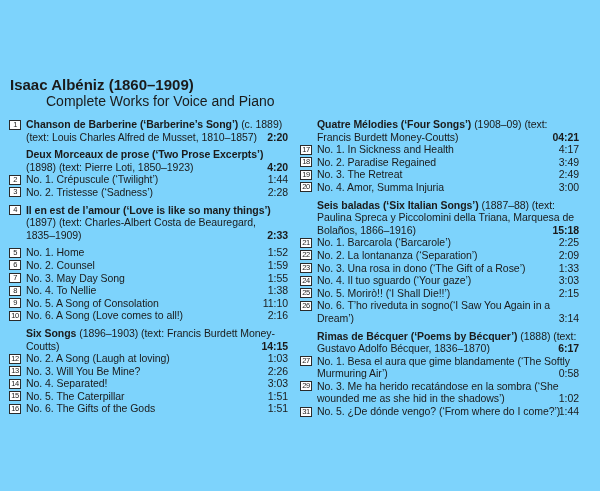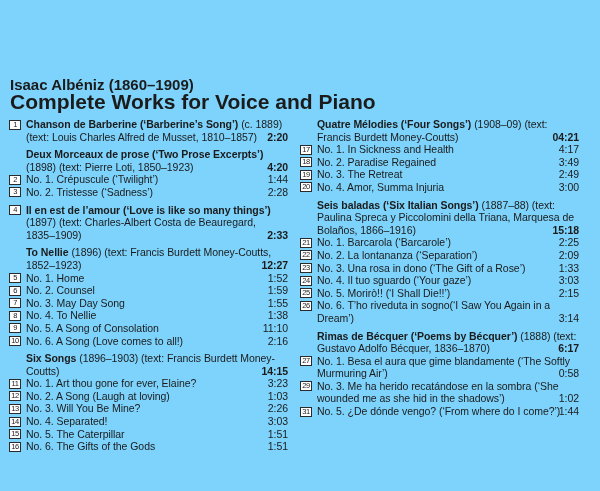--- a/index.html
+++ b/index.html
@@ -7,21 +7,21 @@
   body {
     background: #ffffff;
     font-family: "Liberation Sans", sans-serif;
     color: #1b1b1b;
     -webkit-font-smoothing: antialiased;
   }
   .page { position: relative; width: 600px; height: 491px; background: #7dd3fc; overflow: hidden; }
 
   .header { position: absolute; left: 10px; top: 76px; }
   .composer { font-size: 15px; font-weight: bold; line-height: 17px; }
-  .album    { font-size: 21px; font-weight: bold; line-height: 17px; }
+  .album    { font-size: 14px; font-weight: normal; line-height: 17px; margin-left: 36px; }
 
   .col {
     position: absolute; top: 118px; width: 279px;
     font-size: 10.5px; line-height: 12.6px; letter-spacing: -0.05px;
   }
   .col-left  { left: 9px; }
   .col-right { left: 300px; }
 
   .work { margin-top: 5px; }
   .work:first-child { margin-top: 0; }
@@ -76,24 +76,20 @@
       </div>
       <div class="work">
         <div class="row">
           <span class="boxnum">4</span>
           <div class="rowtext"><span class="bold work-title">Il en est de l’amour (‘Love is like so many things’)</span> <span>(1897) (text: Charles-Albert Costa de Beauregard, 1835–1909)</span></div>
           <span class="dur bold">2:33</span>
         </div>
       </div>
       <div class="work">
         <div class="row">
-          <div class="rowtext"><span class="bold work-title">To Nellie</span> <span>(1896) (text: Francis Burdett Money-Coutts, 1852–1923)</span></div>
-          <span class="dur bold">12:27</span>
-        </div>
-        <div class="row">
           <span class="boxnum">5</span>
           <div class="rowtext">No. 1. Home</div>
           <span class="dur">1:52</span>
         </div>
         <div class="row">
           <span class="boxnum">6</span>
           <div class="rowtext">No. 2. Counsel</div>
           <span class="dur">1:59</span>
         </div>
         <div class="row">
@@ -116,25 +112,20 @@
           <div class="rowtext">No. 6. A Song (Love comes to all!)</div>
           <span class="dur">2:16</span>
         </div>
       </div>
       <div class="work">
         <div class="row">
           <div class="rowtext"><span class="bold work-title">Six Songs</span> <span>(1896–1903) (text: Francis Burdett Money-Coutts)</span></div>
           <span class="dur bold">14:15</span>
         </div>
         <div class="row">
-          <span class="boxnum">11</span>
-          <div class="rowtext">No. 1. Art thou gone for ever, Elaine?</div>
-          <span class="dur">3:23</span>
-        </div>
-        <div class="row">
           <span class="boxnum">12</span>
           <div class="rowtext">No. 2. A Song (Laugh at loving)</div>
           <span class="dur">1:03</span>
         </div>
         <div class="row">
           <span class="boxnum">13</span>
           <div class="rowtext">No. 3. Will You Be Mine?</div>
           <span class="dur">2:26</span>
         </div>
         <div class="row">

